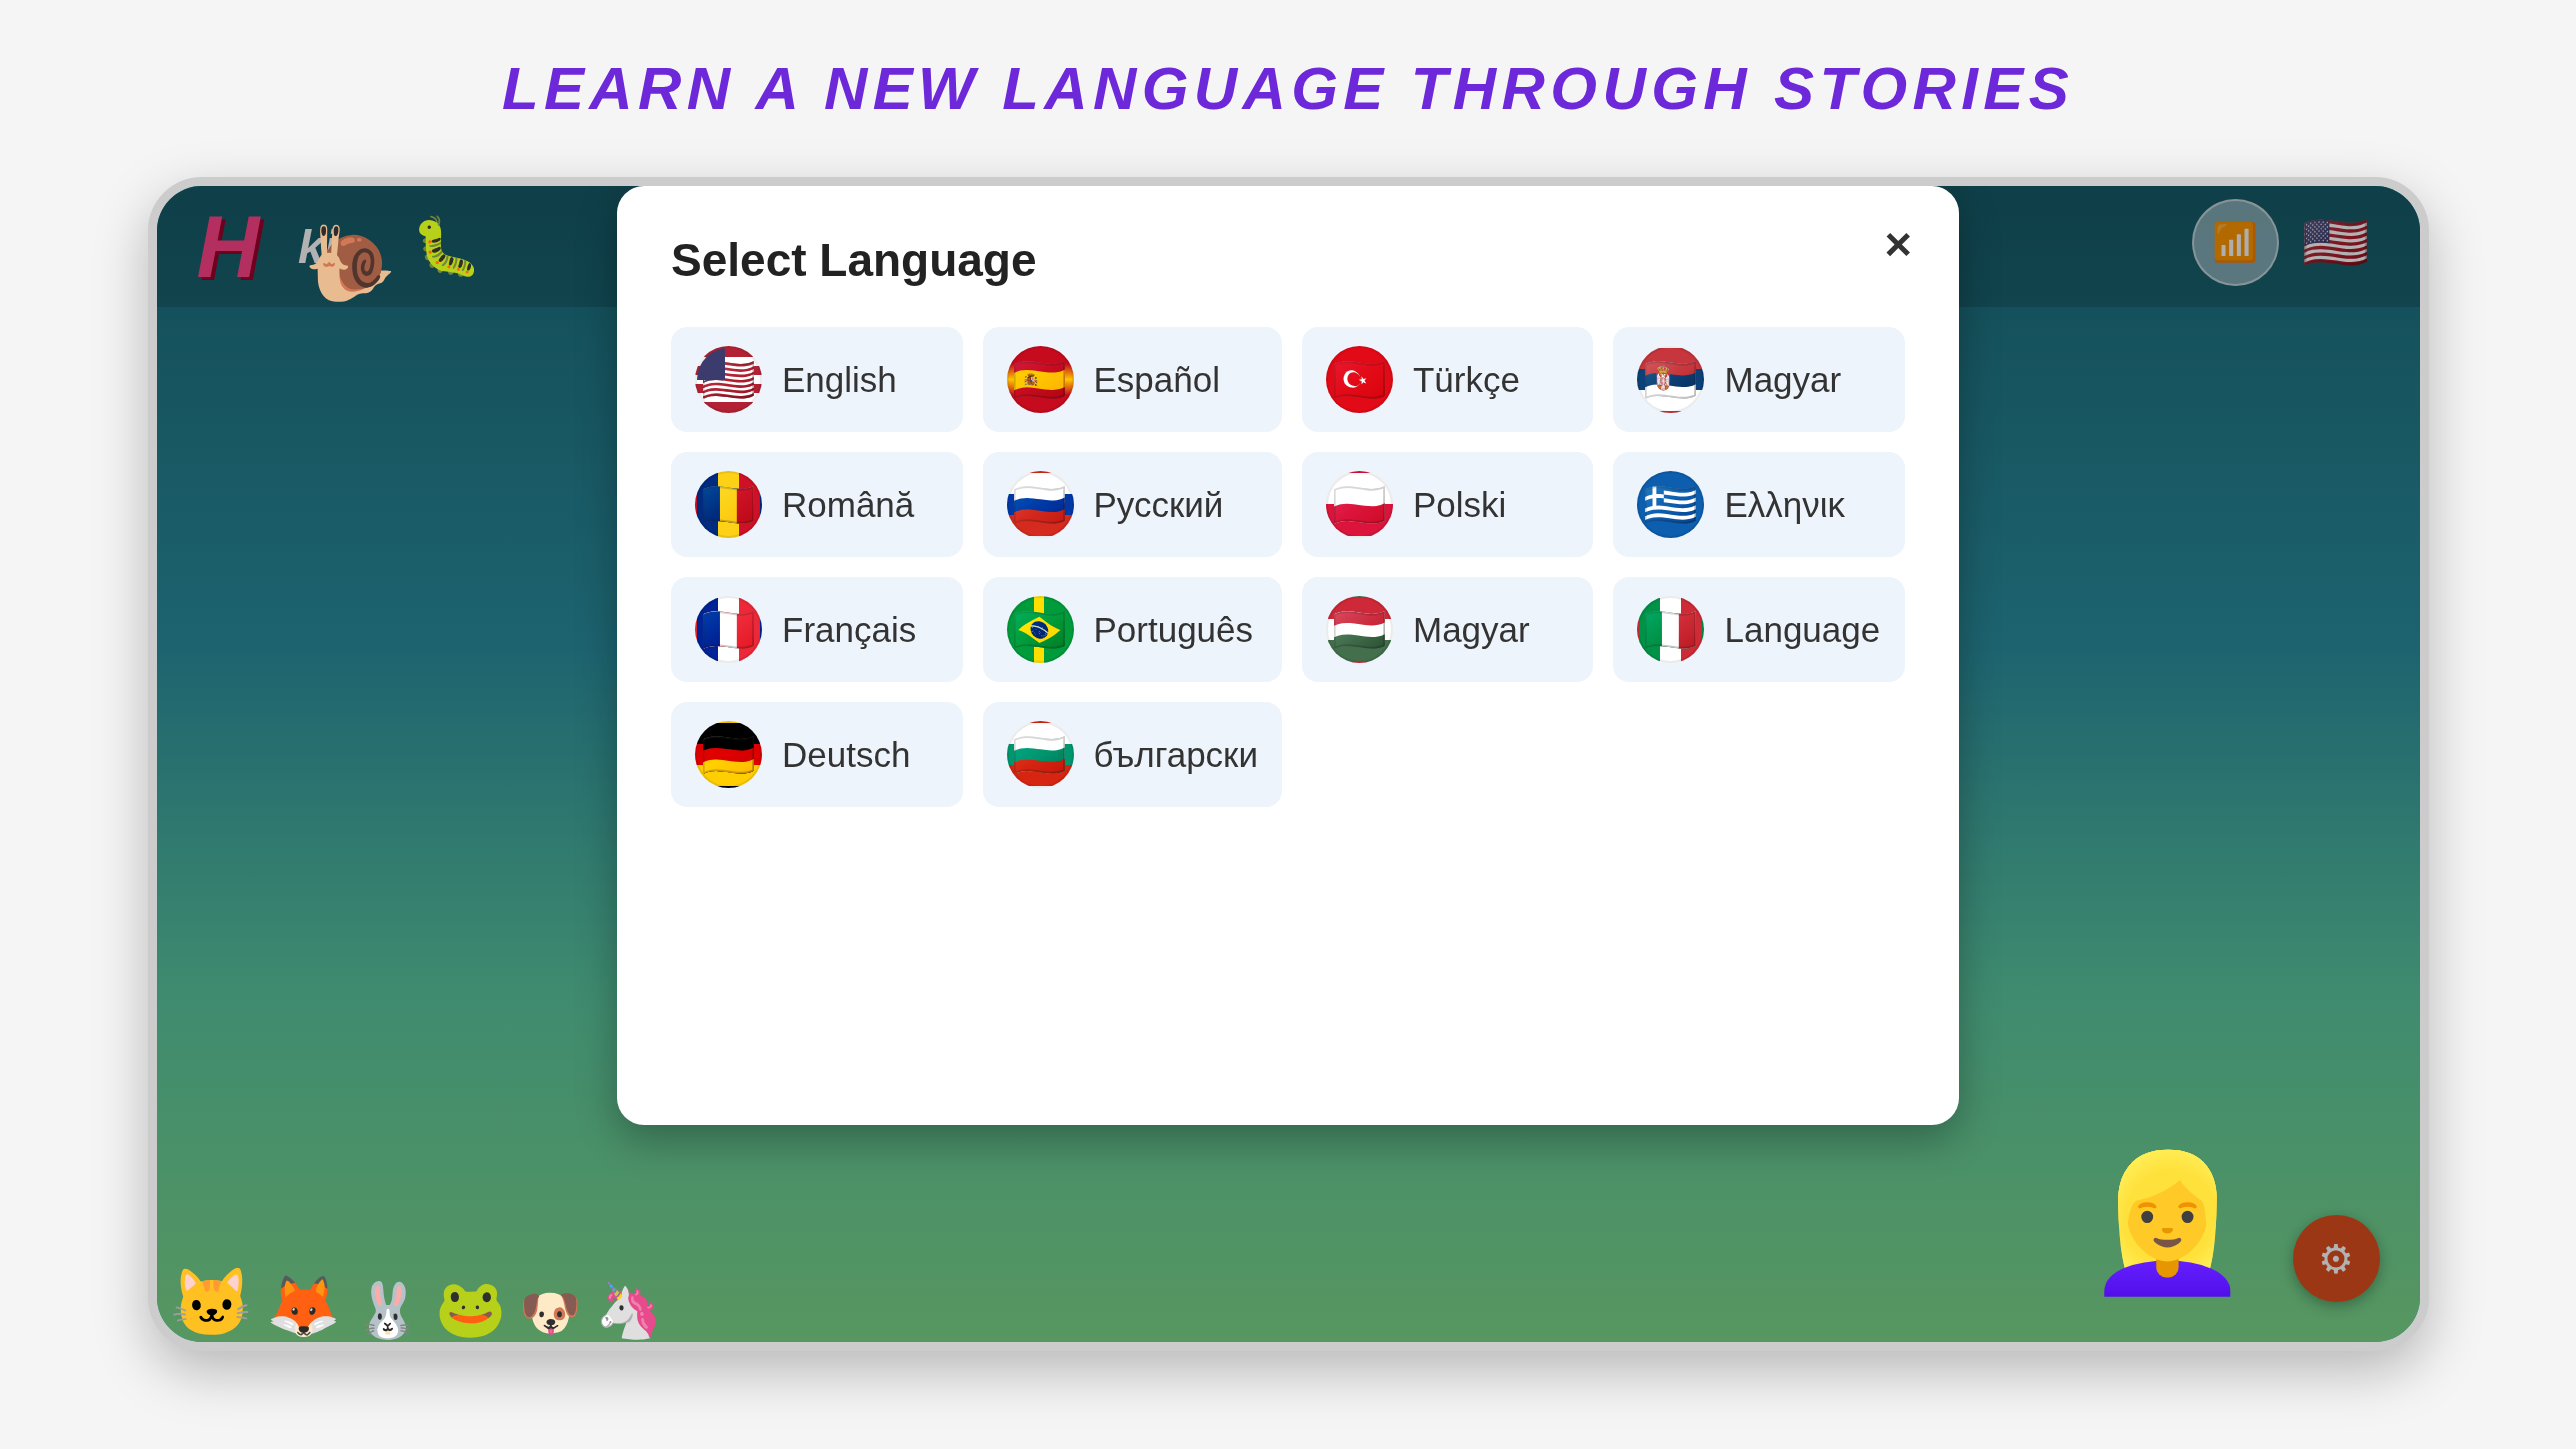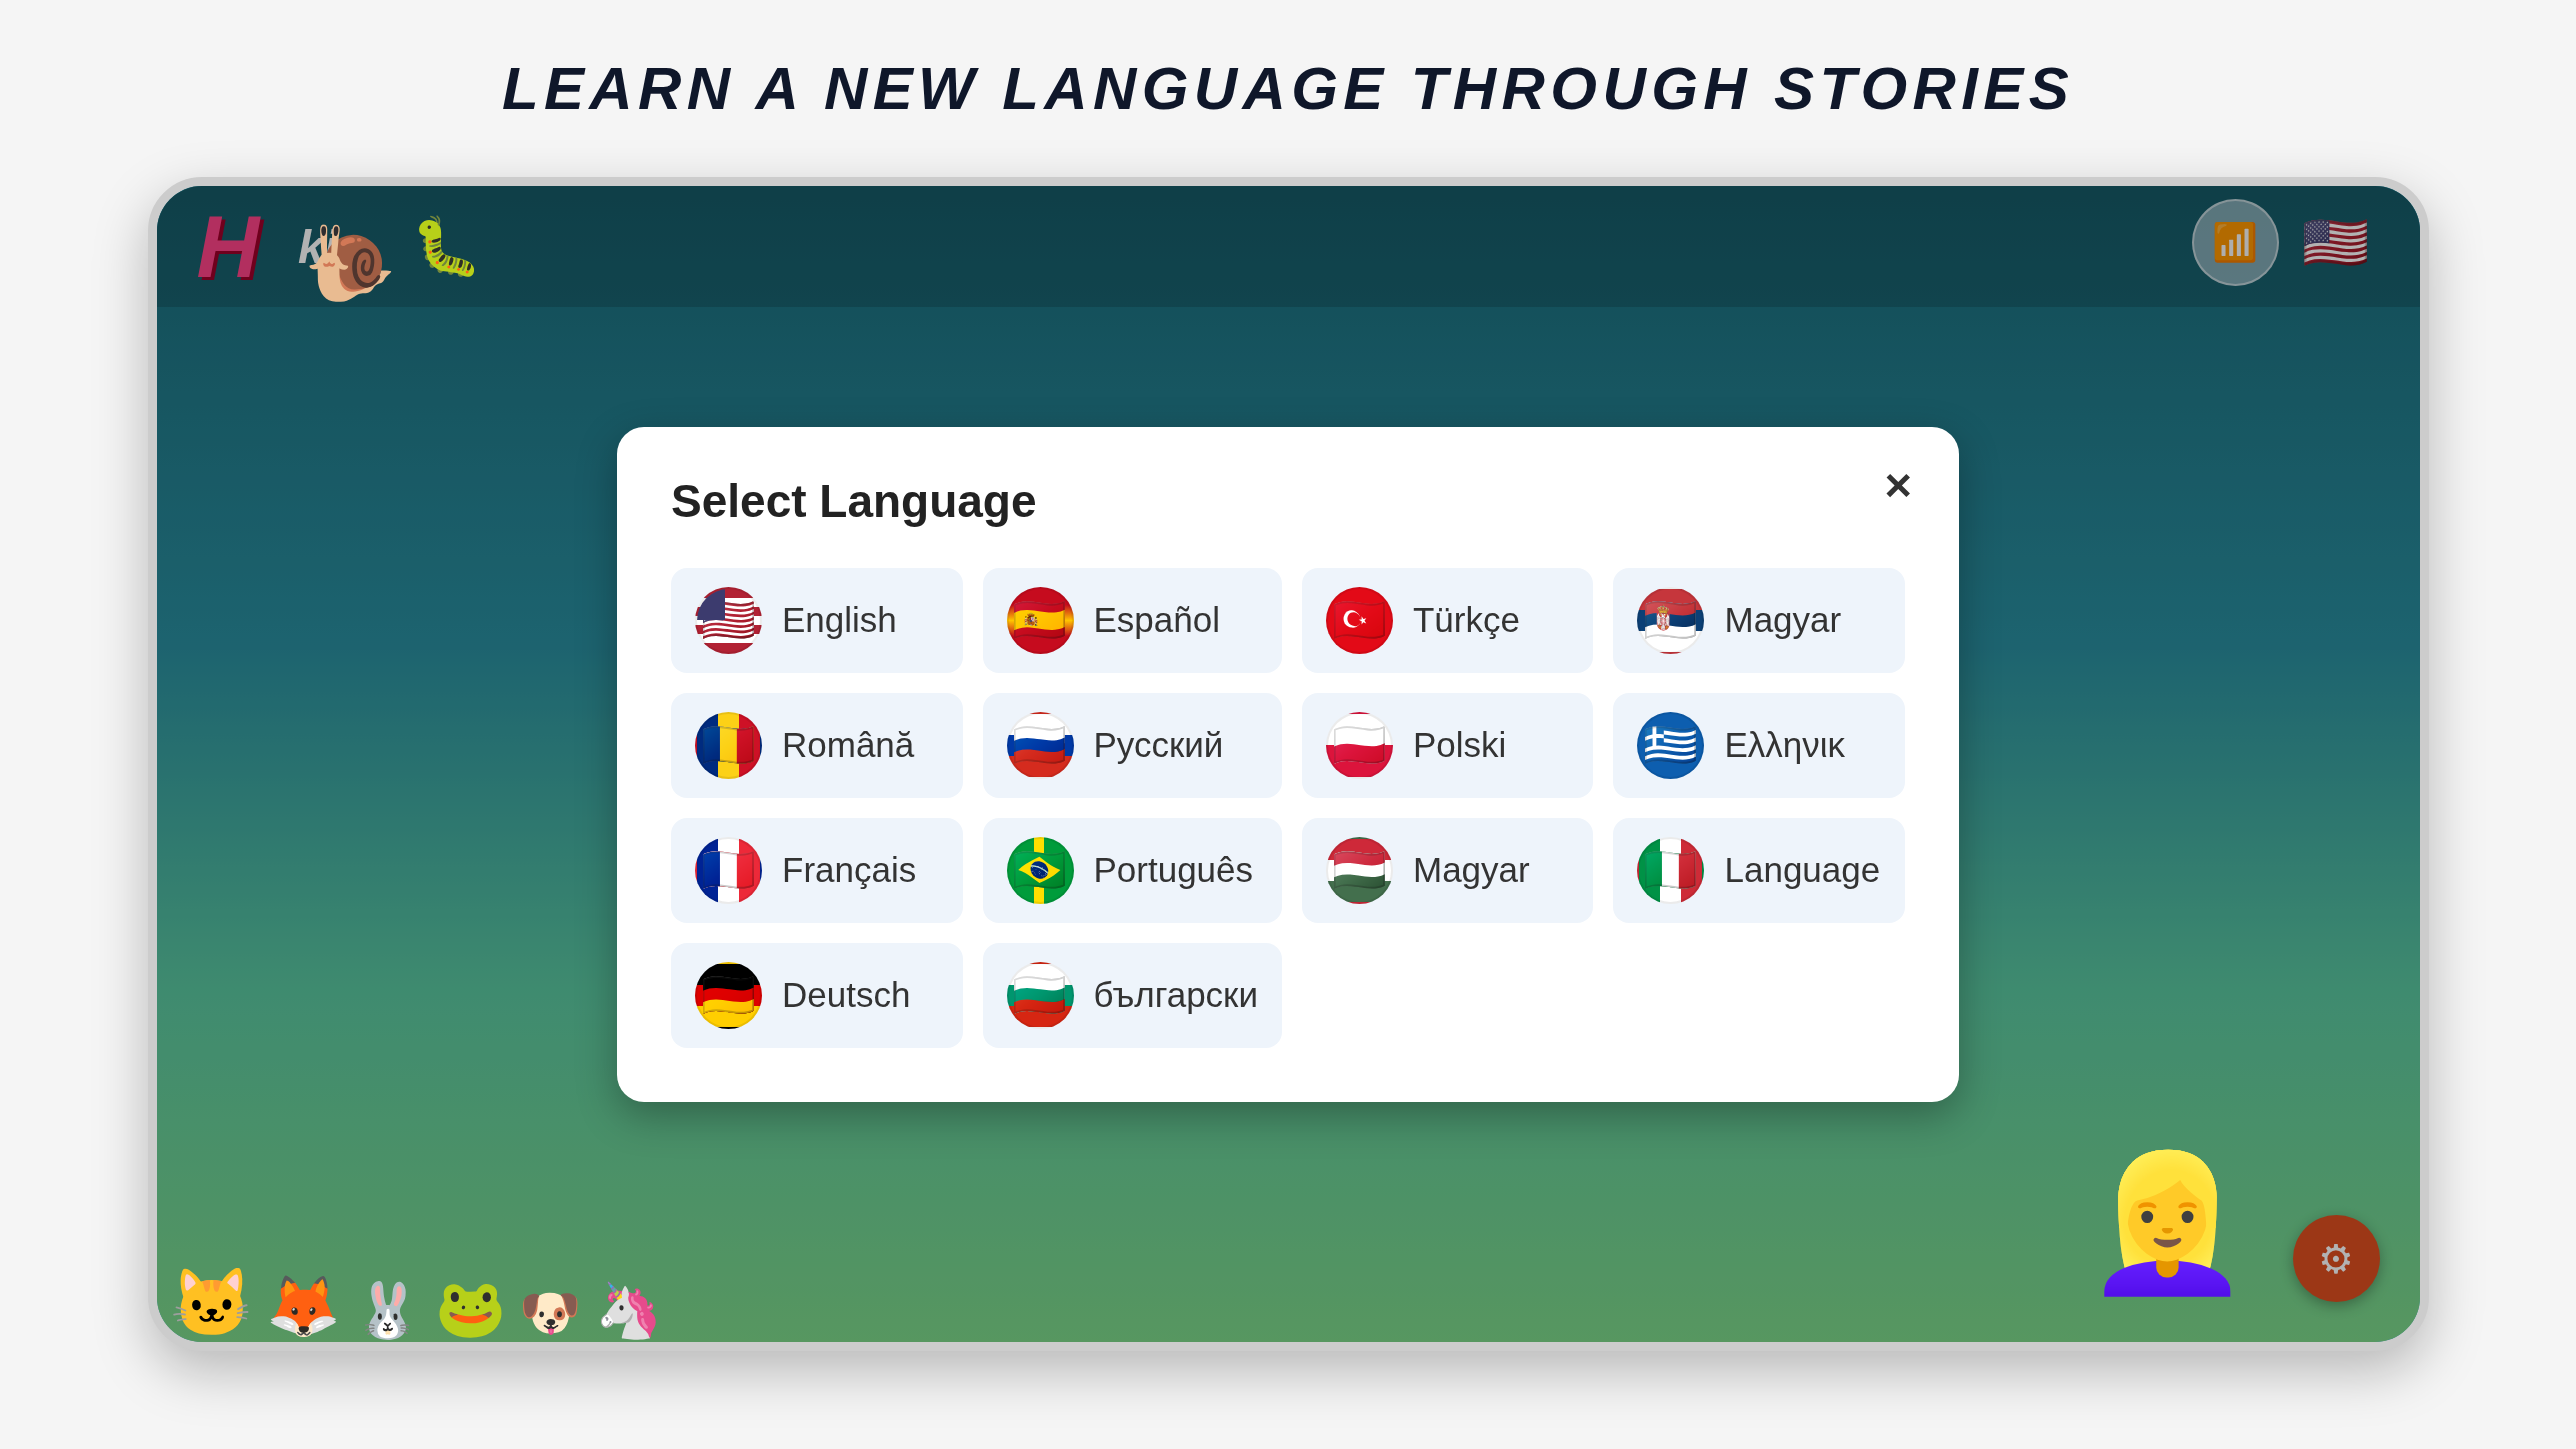--- a/index.html
+++ b/index.html
@@ -15,21 +15,21 @@
       justify-content: flex-start;
       overflow: hidden;
     }
 
     .page-title {
       margin-top: 54px;
       font-size: 60px;
       font-weight: 900;
       letter-spacing: 5.4px;
       text-transform: uppercase;
-      color: #0f172a;
+      color: #6d28d9;
       font-family: 'Arial Black', 'Impact', sans-serif;
       text-align: center;
       font-style: italic;
     }
 
     .device-frame {
       margin-top: 54px;
       width: 2281px;
       height: 1174px;
       background: #2d7a8a;
@@ -122,21 +122,20 @@
       font-size: 40px;
       color: white;
     }
 
     
     .modal-overlay {
       position: absolute;
       inset: 0;
       background: rgba(0,0,0,0.3);
       display: flex;
-      align-items: center;
       justify-content: center;
     }
 
     .modal {
       background: white;
       border-radius: 27px;
       padding: 47px 54px 54px 54px;
       width: 1342px;
       max-height: 939px;
       position: relative;

